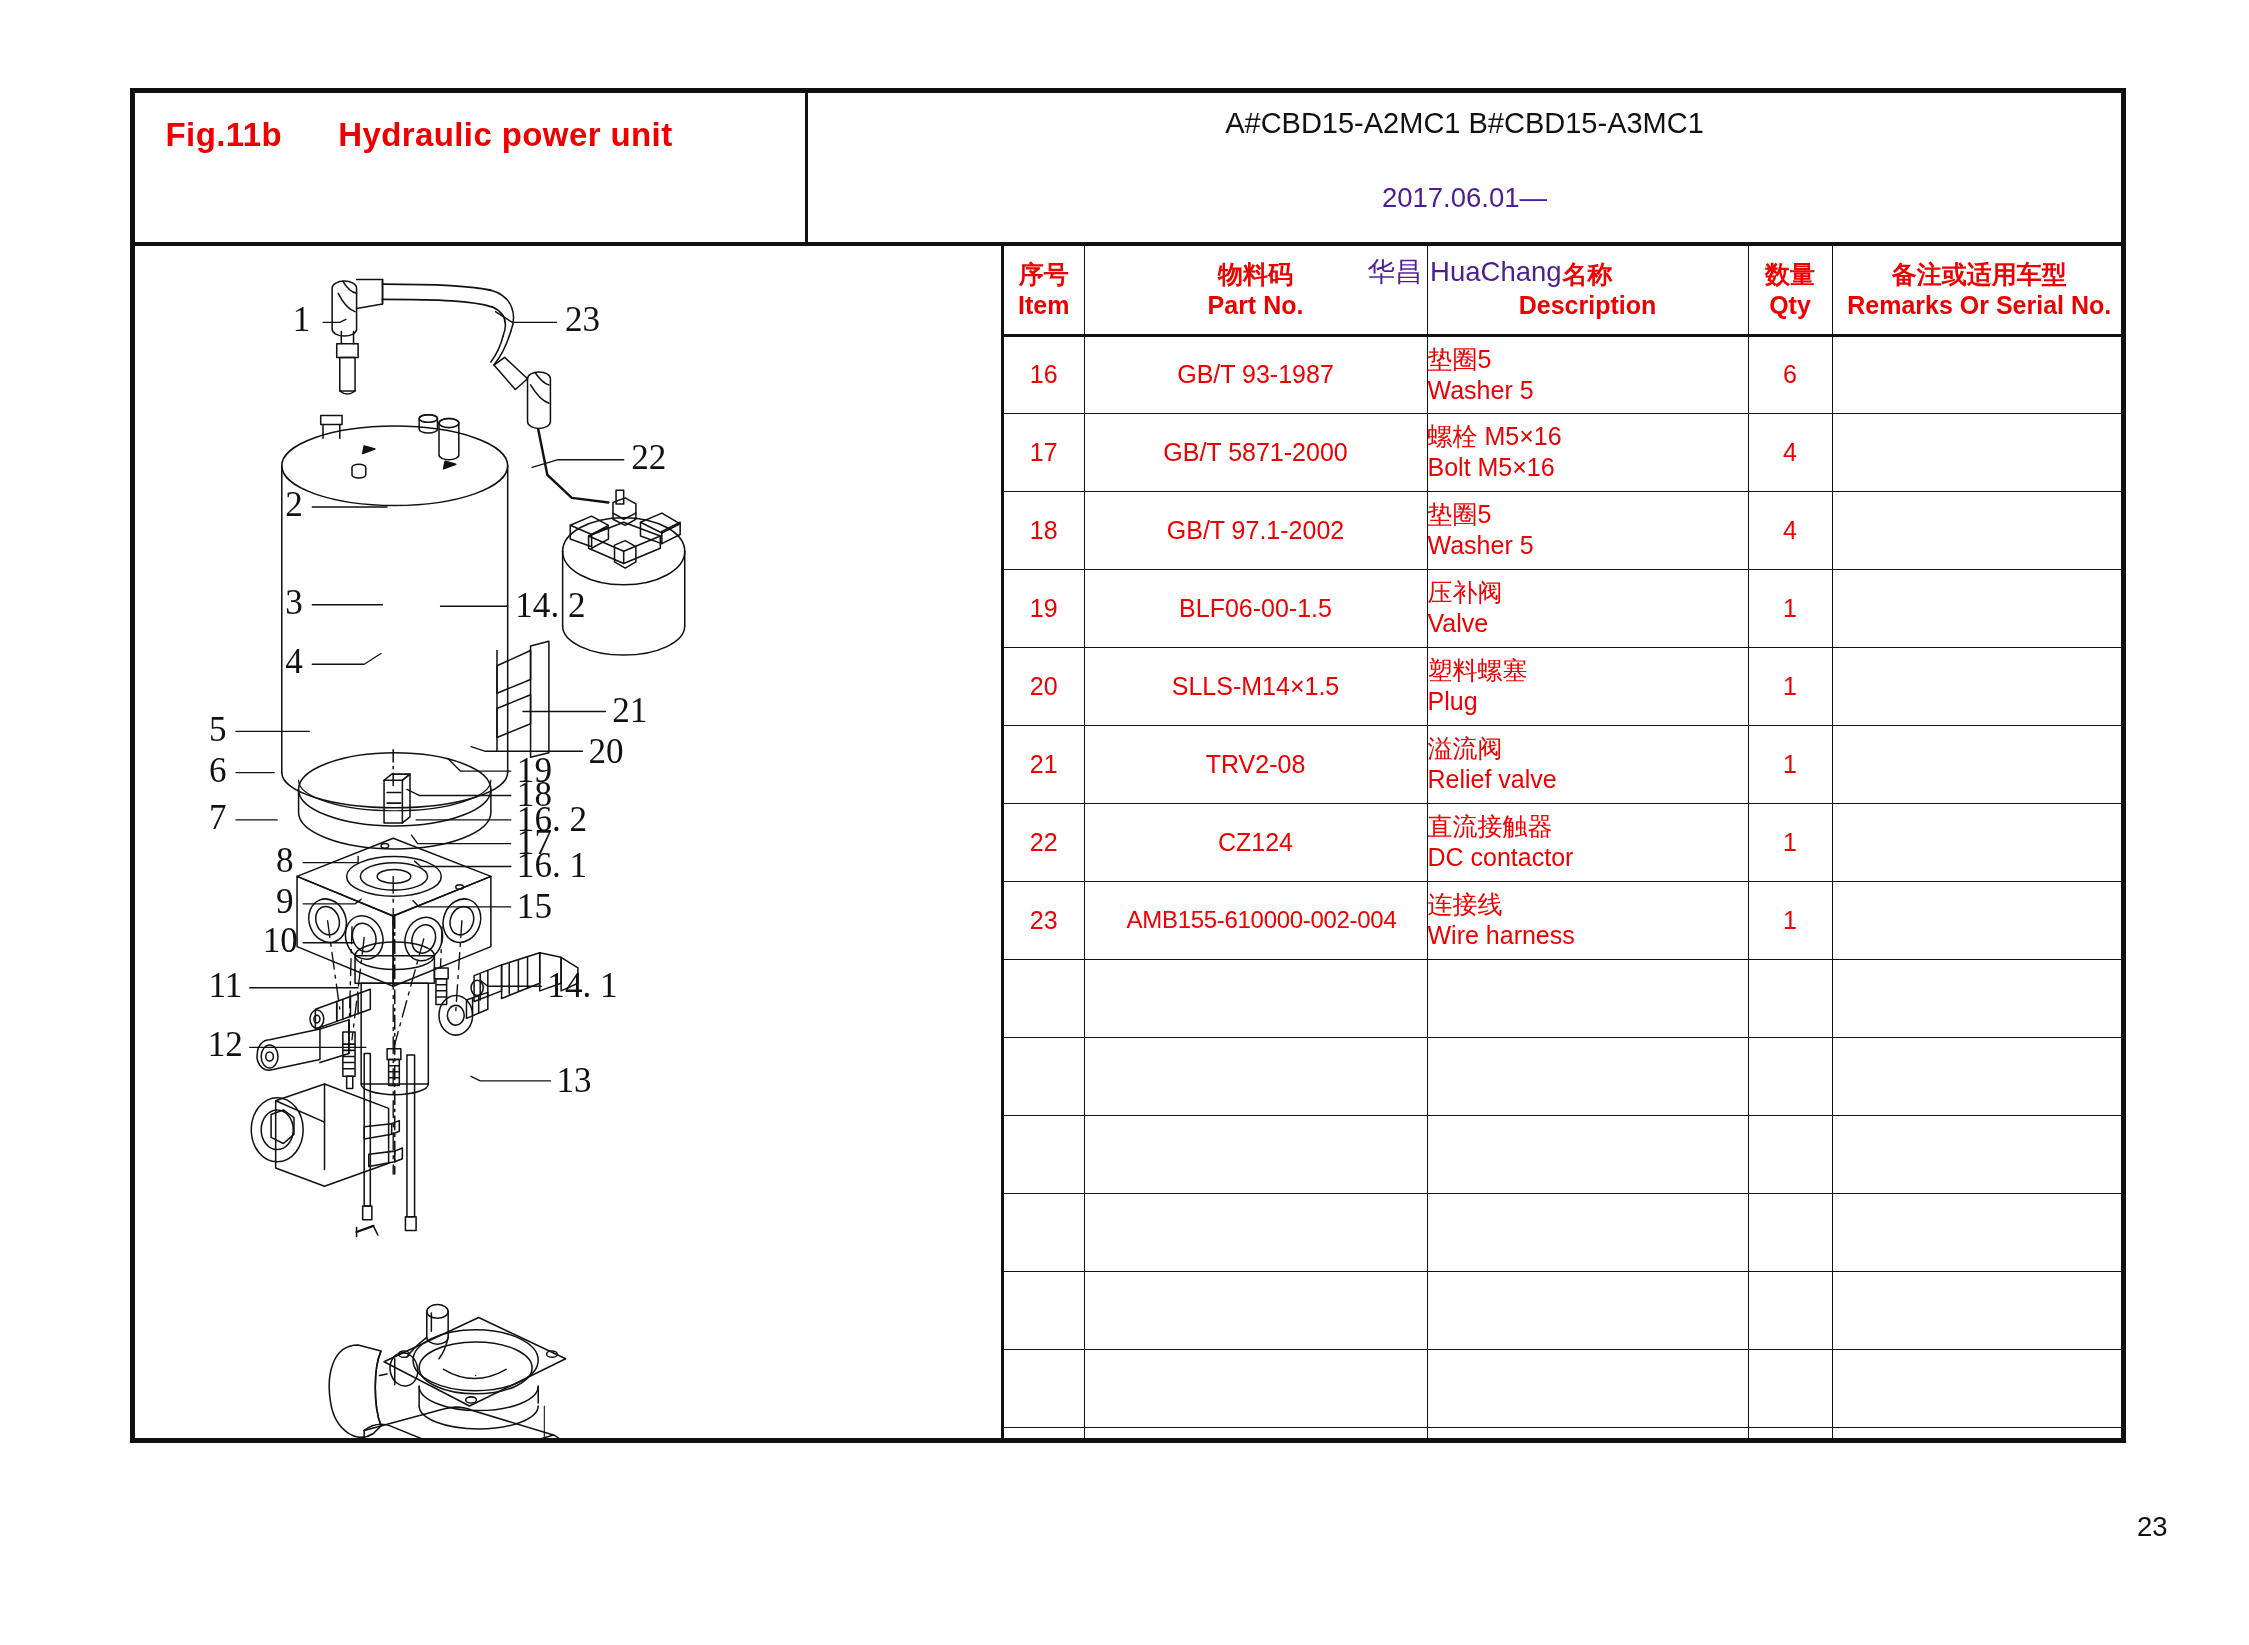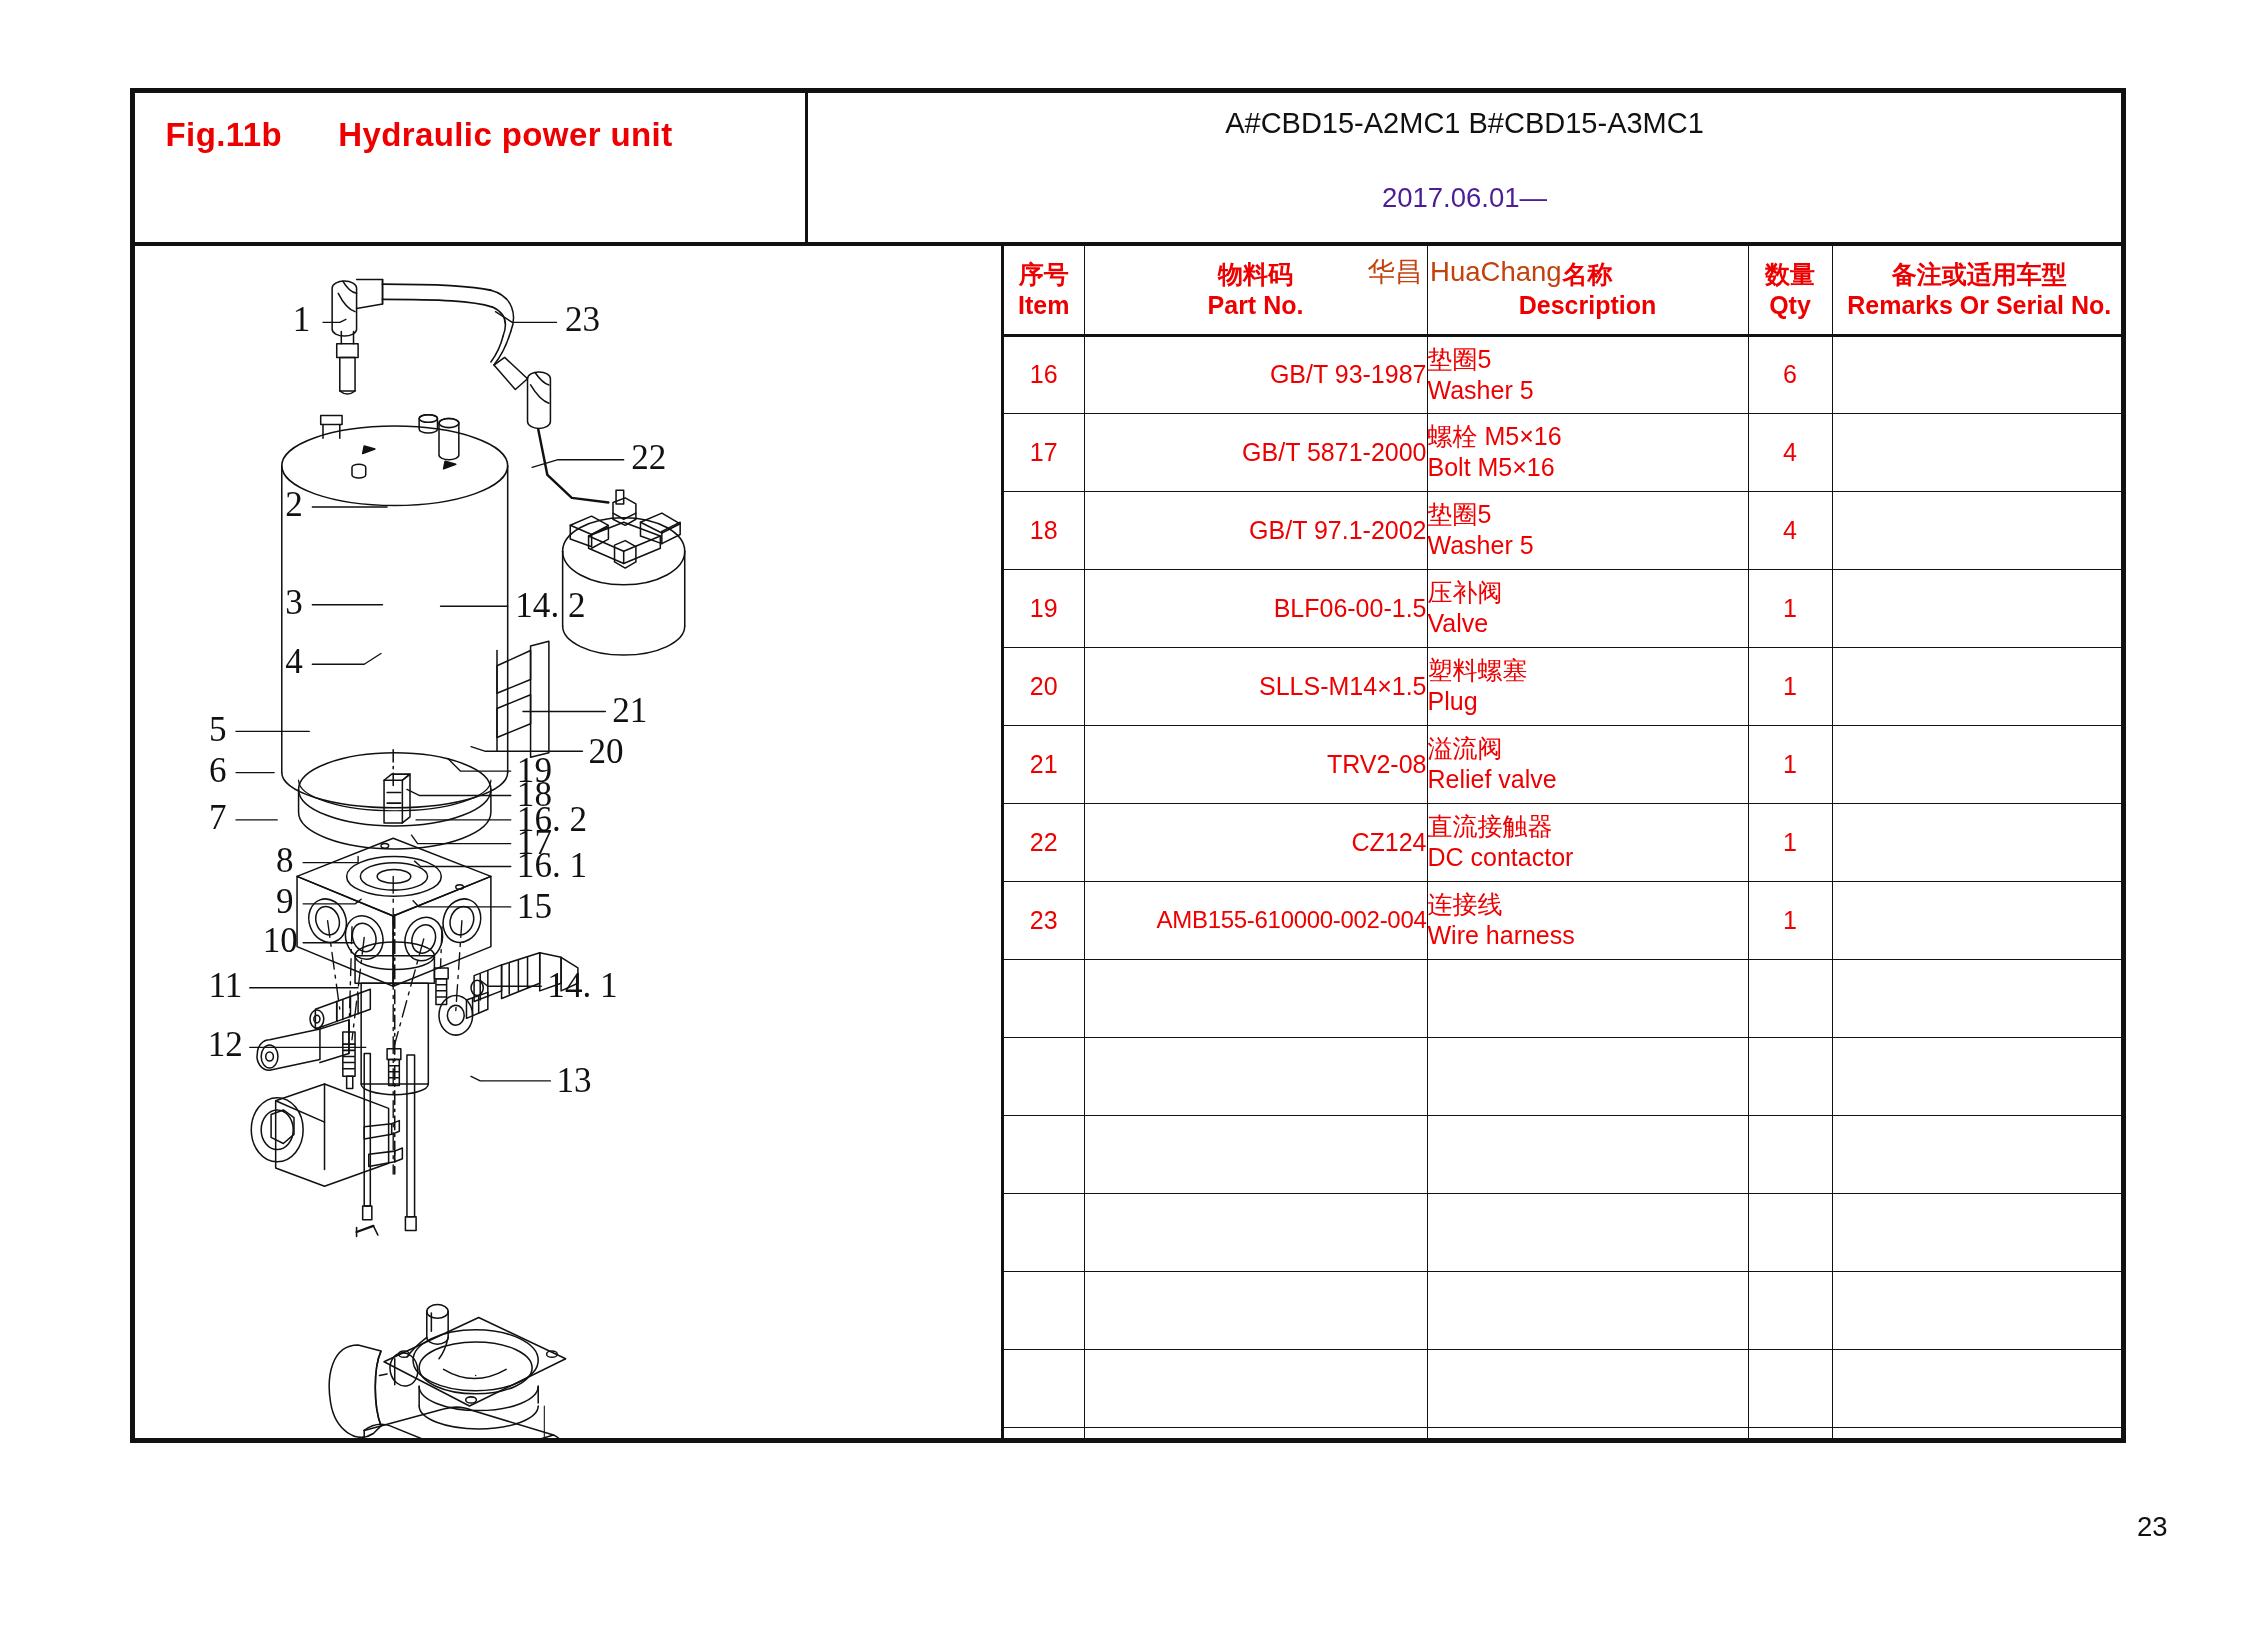--- a/index.html
+++ b/index.html
@@ -48,21 +48,21 @@
   .model-cell{
     position:absolute;left:673px;top:0;right:0;height:100%;
     box-sizing:border-box;
     display:flex;flex-direction:column;
     align-items:center;justify-content:flex-start;
     padding-top:13px;
     gap:40px;
   }
   .model-line1{color:#111;font-size:29px;white-space:nowrap;line-height:1.22;}
   .model-line2{color:#4c1d95;font-size:27.5px;white-space:nowrap;line-height:1.22;}
-  .model-line3{color:#c2410c;font-size:27.5px;white-space:nowrap;line-height:1.22;}
+  .model-line3{color:#4c1d95;font-size:27.5px;white-space:nowrap;line-height:1.22;}
 
   
   .body-area{
     position:absolute;left:0;top:153px;right:0;bottom:0;
   }
   .drawing-pane{
     position:absolute;left:0;top:0;width:869px;height:100%;
     border-right:3.8px solid #111;
     box-sizing:border-box;
     overflow:hidden;
@@ -101,21 +101,21 @@
     line-height:1.22;
     text-align:center;
     border-bottom:3.1px solid #111 !important;
   }
   thead th .hz{display:block;}
   thead th .en{display:block;}
 
   tbody tr{height:78px;}
   tbody td{height:78px;color:#ee0000;font-size:25px;}
   td.item{text-align:center;margin-top:33px;}
-  td.part{text-align:right;padding-left:13.7px;white-space:nowrap;}
+  td.part{text-align:center;padding-left:13.7px;white-space:nowrap;}
   td.desc{text-align:left;padding-left:12.2px;line-height:1.24;}
   td.desc .hz{display:block;}
   td.desc .en{display:block;}
   td.qty{text-align:center;}
   td.rem{text-align:left;}
   td.part.tight{font-size:24px;padding-left:12px;letter-spacing:-0.3px;}
 
   
   .page-number{
     position:absolute;

